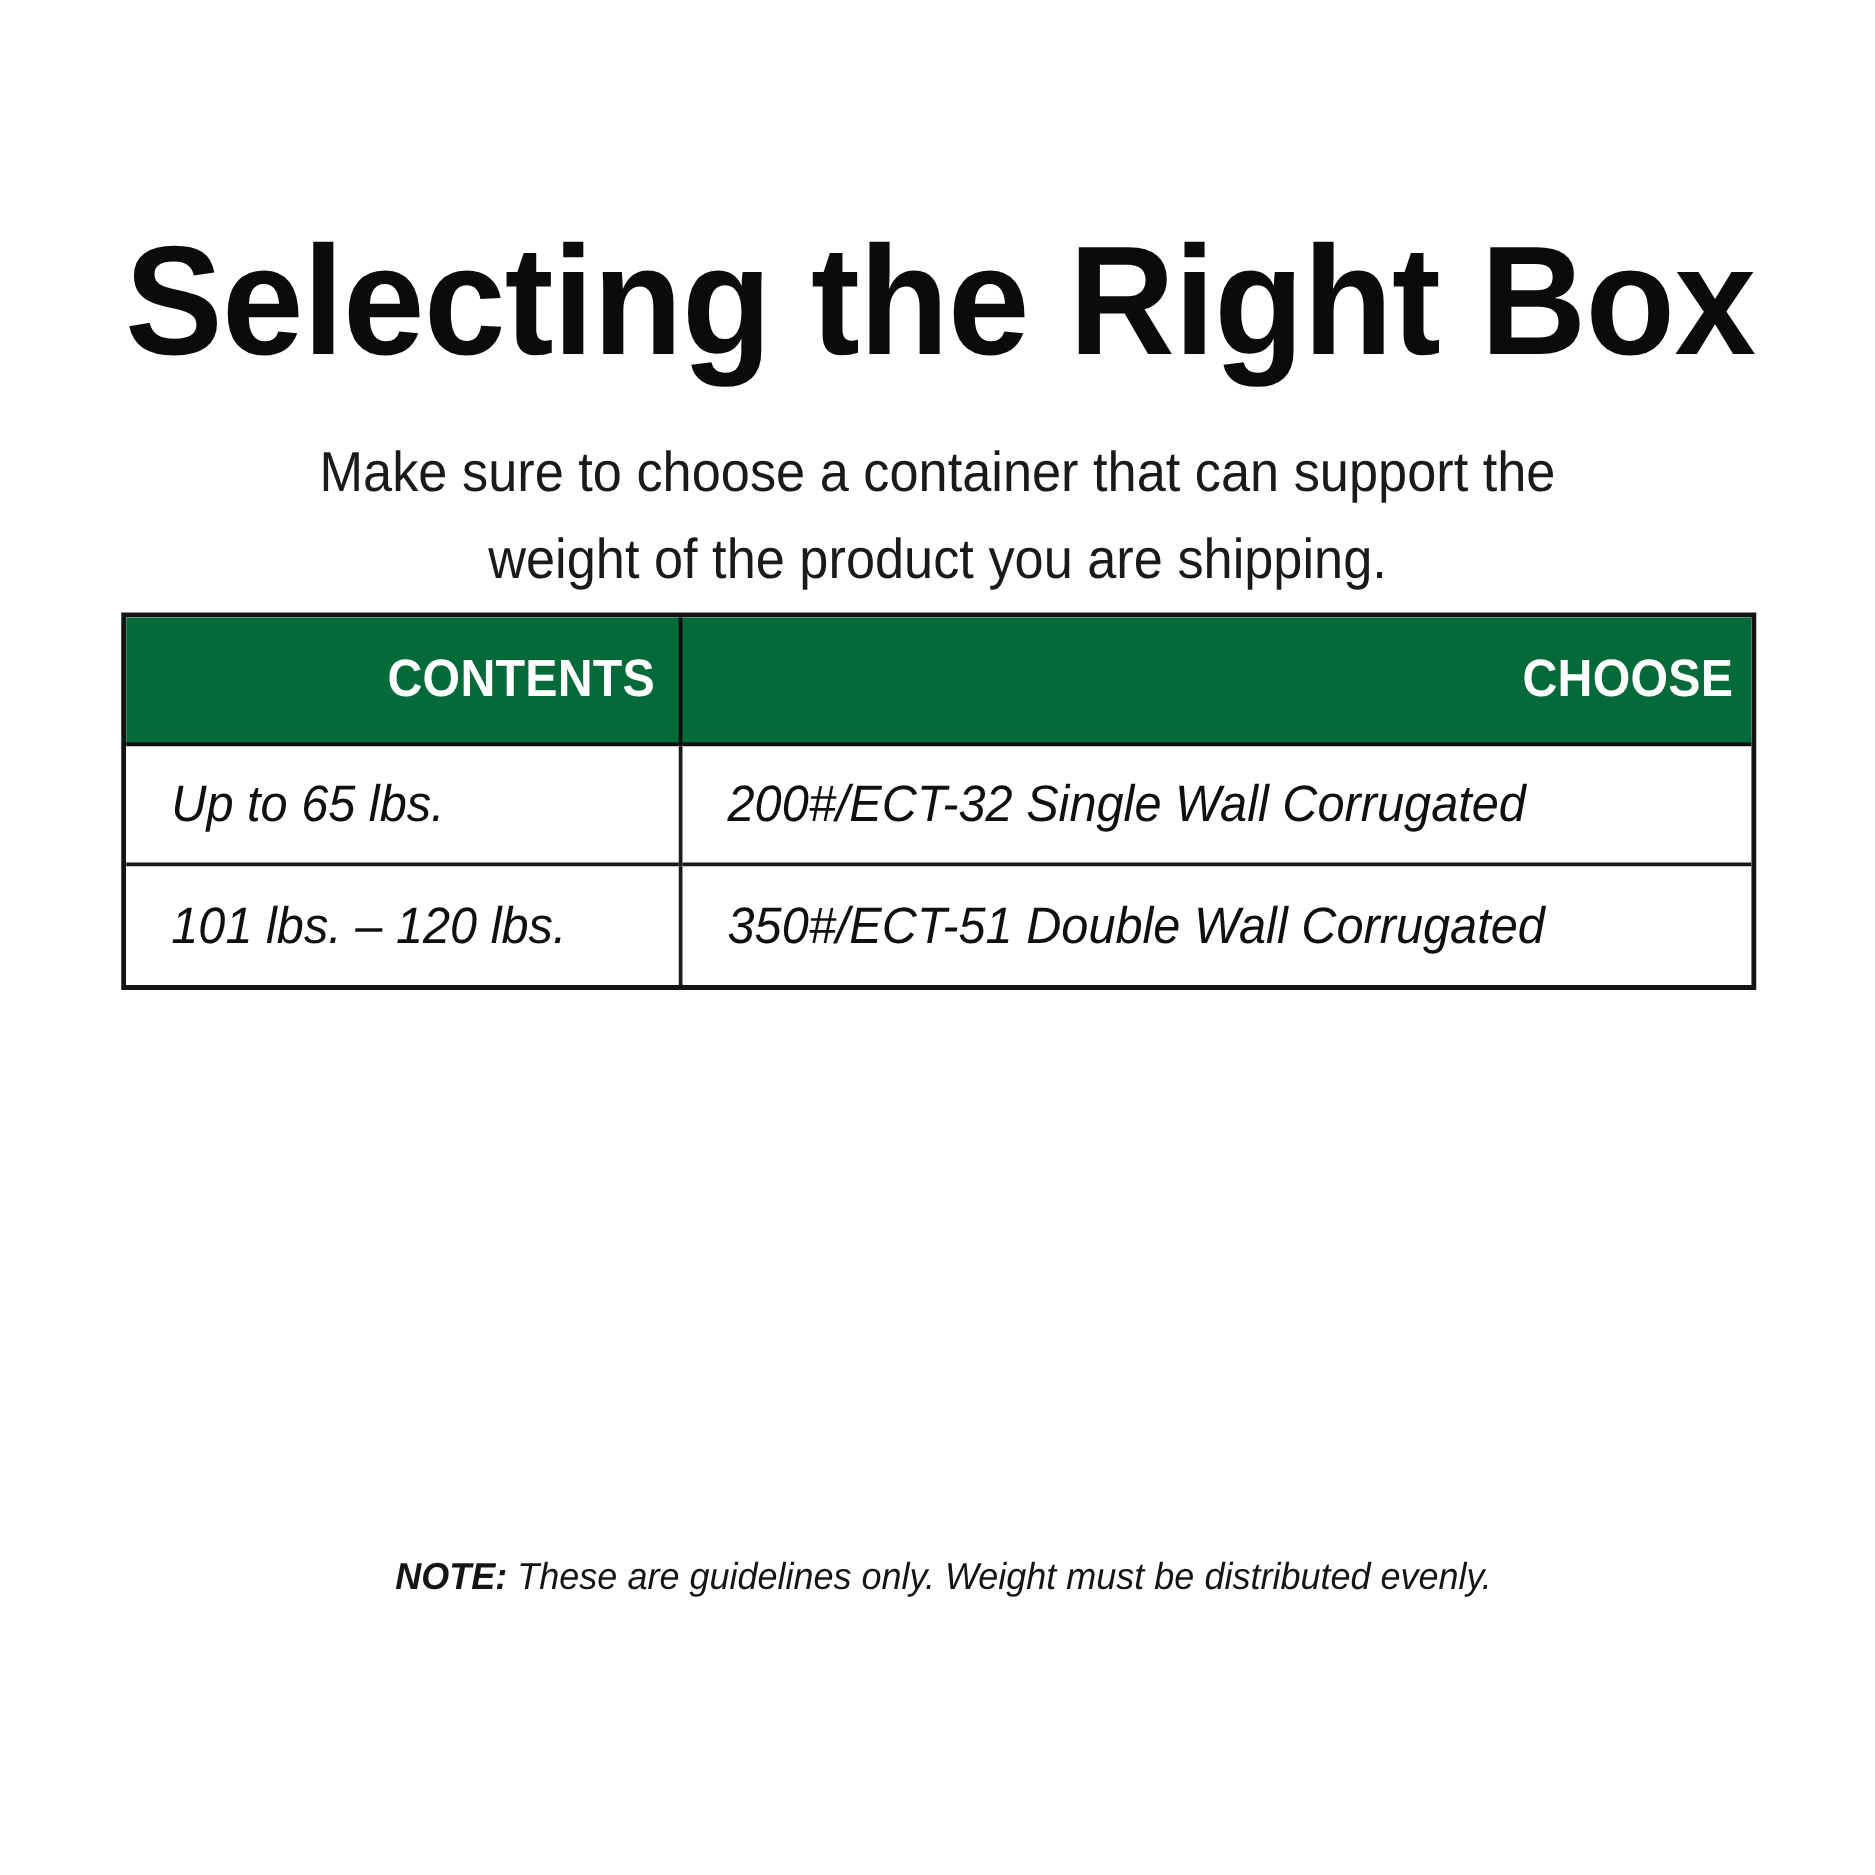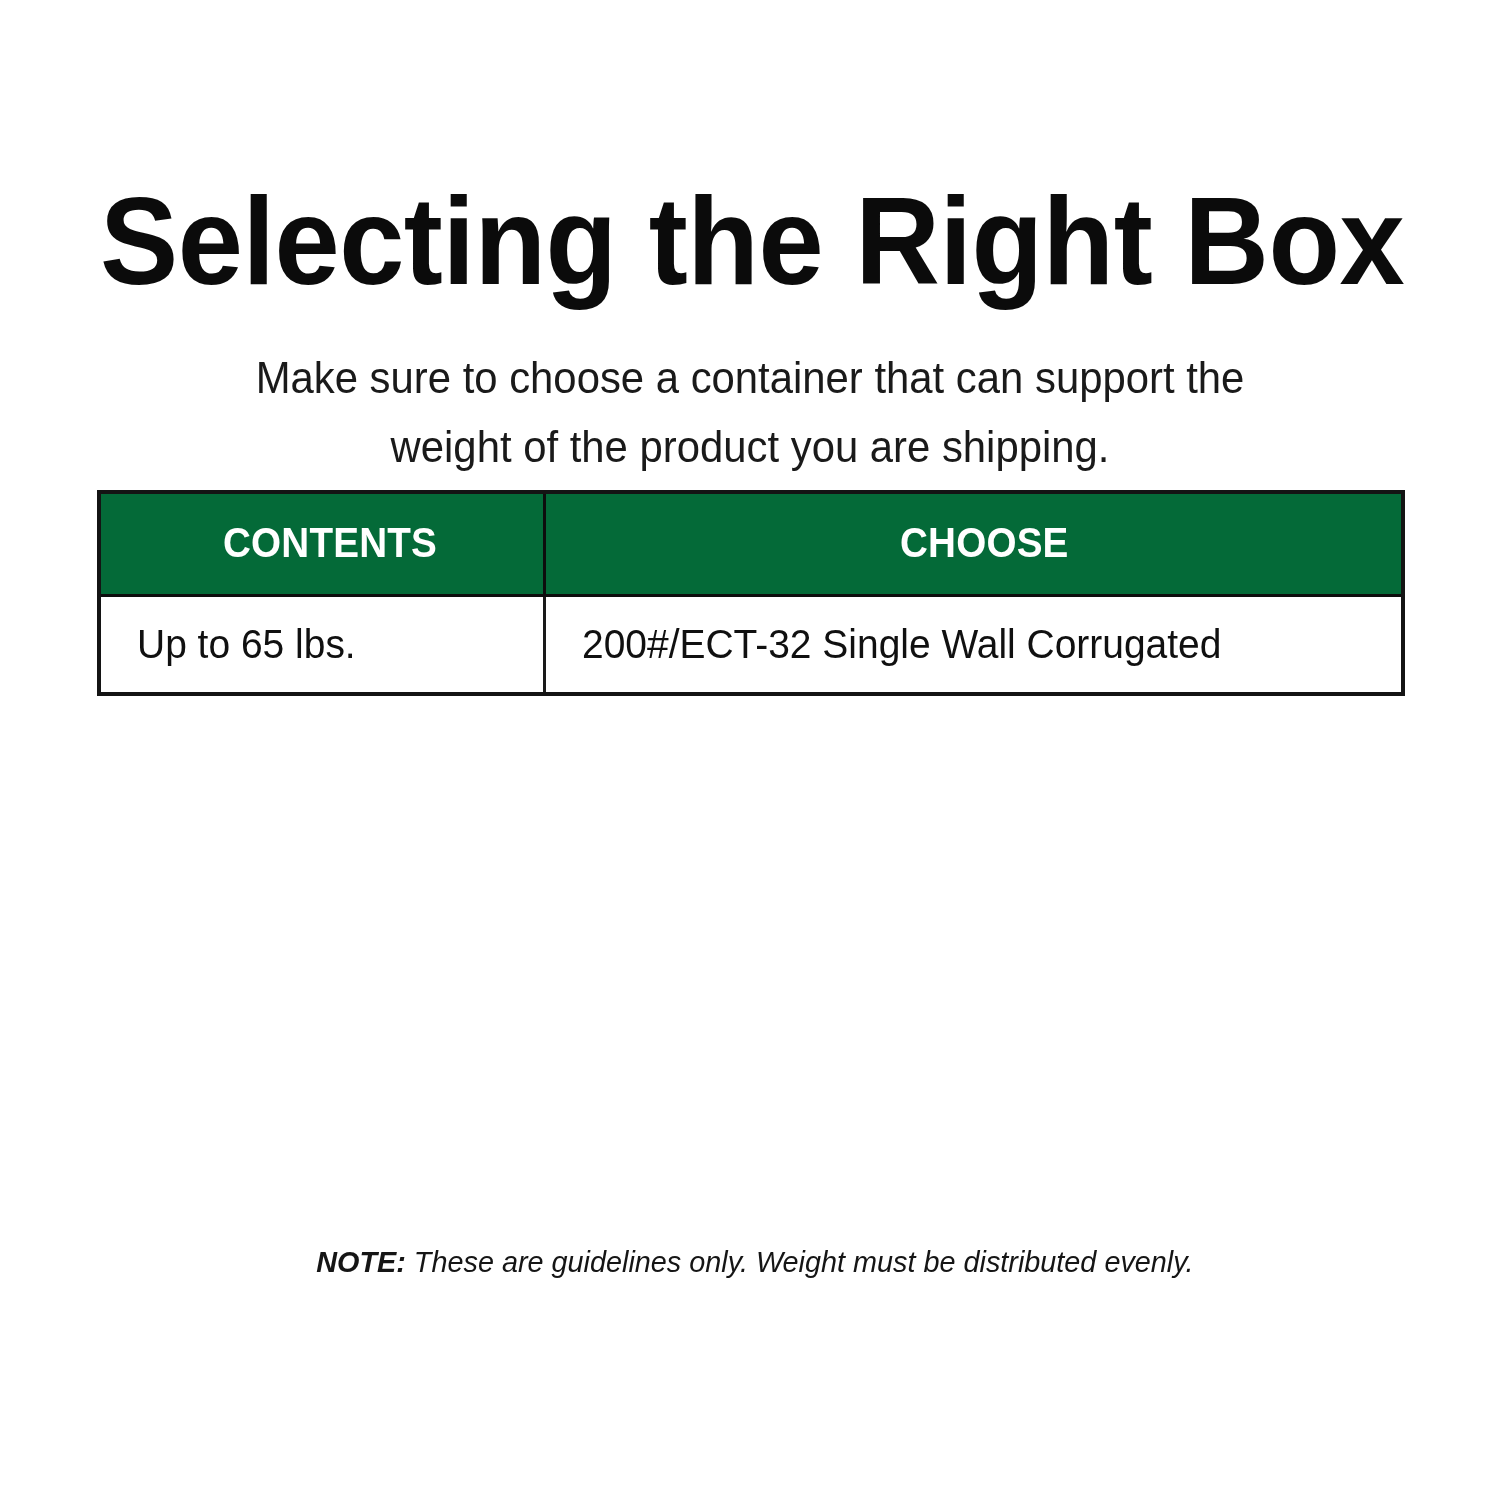--- a/index.html
+++ b/index.html
@@ -79,21 +79,21 @@
   table.box-table col.col-contents { width: 443px; }
   table.box-table col.col-choose { width: auto; }
 
   thead tr.head-row th {
     background: var(--hdr-bg, #046A38);
     color: #ffffff;
     font-family: "Liberation Sans", sans-serif;
     font-weight: 700;
     font-size: 42px;
     line-height: 1;
-    text-align: center;
+    text-align: right;
     letter-spacing: 0.2px;
     padding: 28px 0 30px 36px;
     height: 96px;
     box-sizing: border-box;
     vertical-align: middle;
     border: 0;
   }
   thead tr.head-row th.th-contents {
     border-right: 3px solid #0d0d0d;
   }
@@ -111,20 +111,21 @@
     color: #101010;
     text-align: left;
     padding: 0 0 0 36px;
     height: 96px;
     box-sizing: border-box;
     vertical-align: middle;
     border-top: 3px solid #1a1a1a;
     background: #ffffff;
     white-space: nowrap;
     overflow: hidden;
+    font-style: italic;
   }
   tbody tr.data-row:first-child td {
     border-top: 3px solid #0d0d0d;
   }
   tbody tr.data-row td.cell-contents {
     border-right: 3px solid #1a1a1a;
   }
   tbody tr.data-row td > span {
     display: inline-block;
     transform: scaleX(0.95);
@@ -186,20 +187,28 @@
       </thead>
       <tbody>
         <tr class="data-row">
           <td class="cell-contents">
             <span>Up to 65 lbs.</span>
           </td>
           <td class="cell-choose">
             <span>200#/ECT-32 Single Wall Corrugated</span>
           </td>
         </tr>
+        <tr class="data-row">
+          <td class="cell-contents">
+            <span>101 lbs. – 120 lbs.</span>
+          </td>
+          <td class="cell-choose">
+            <span>350#/ECT-51 Double Wall Corrugated</span>
+          </td>
+        </tr>
       </tbody>
     </table>
   </div>
 
   <div class="note">
     <span class="note-inner"><span class="note-label">NOTE:</span><span class="note-body"> These are guidelines only. Weight must be distributed evenly.</span></span>
   </div>
 
 </div>
 

